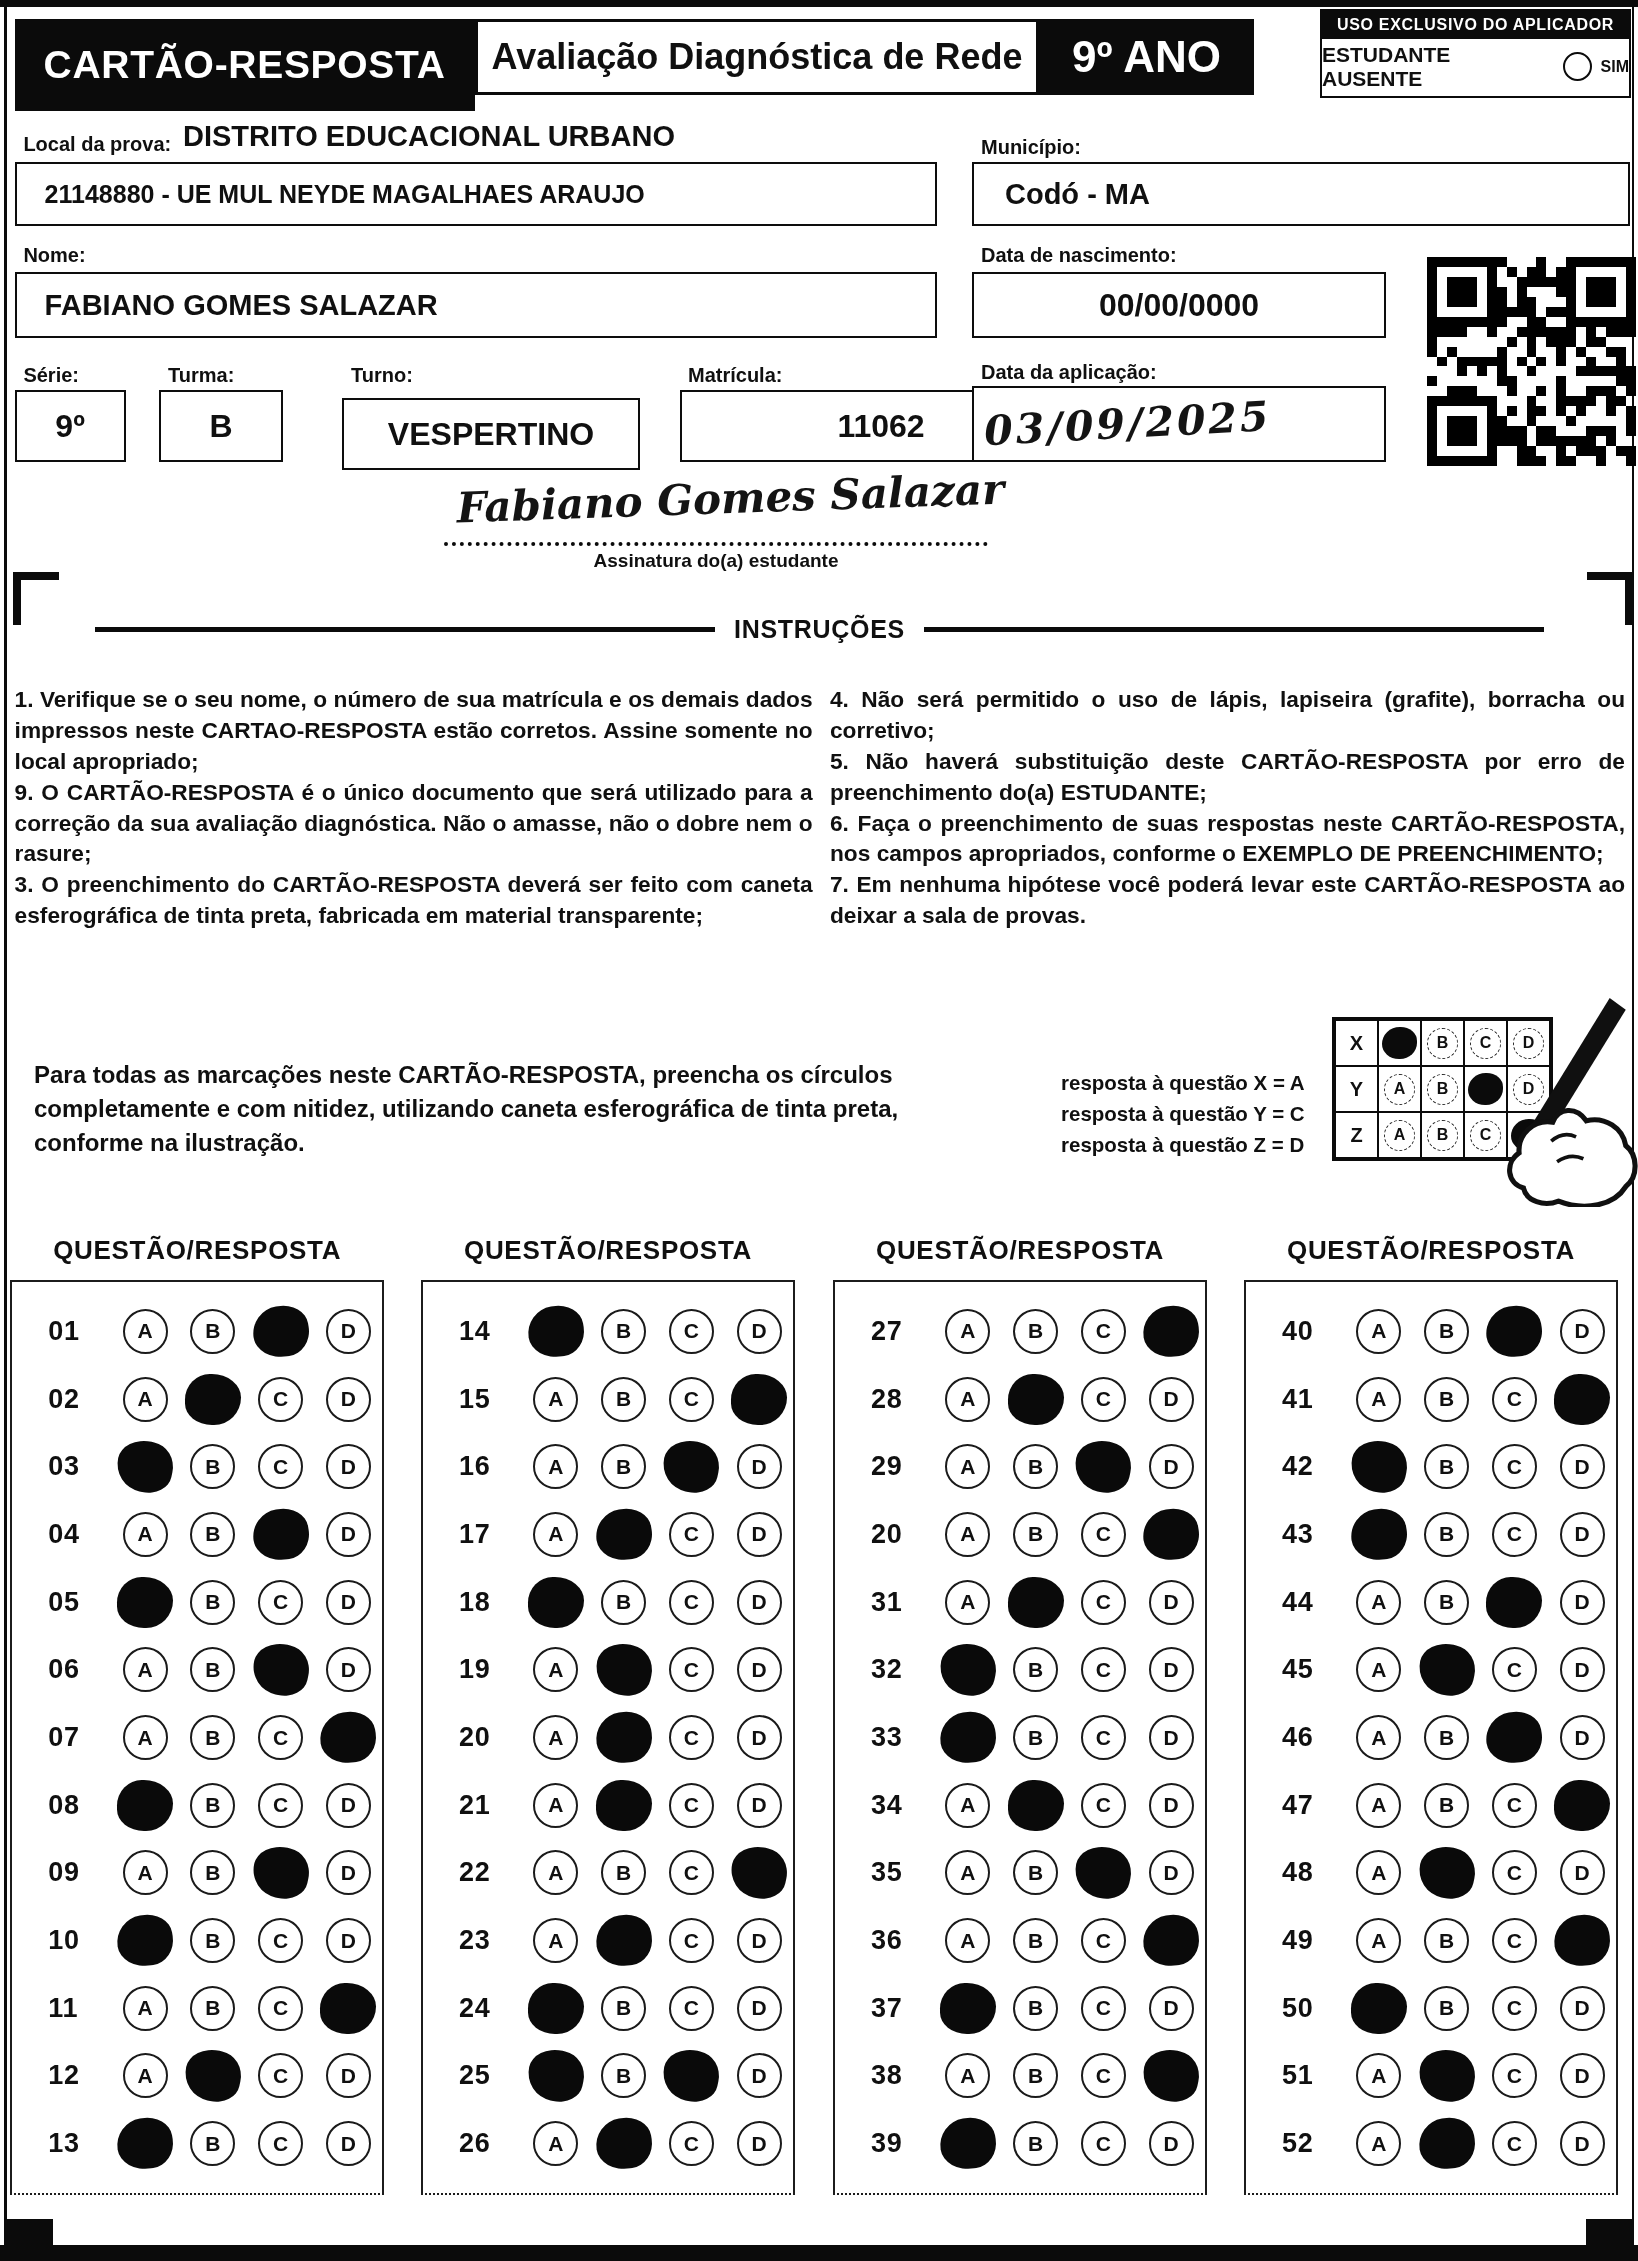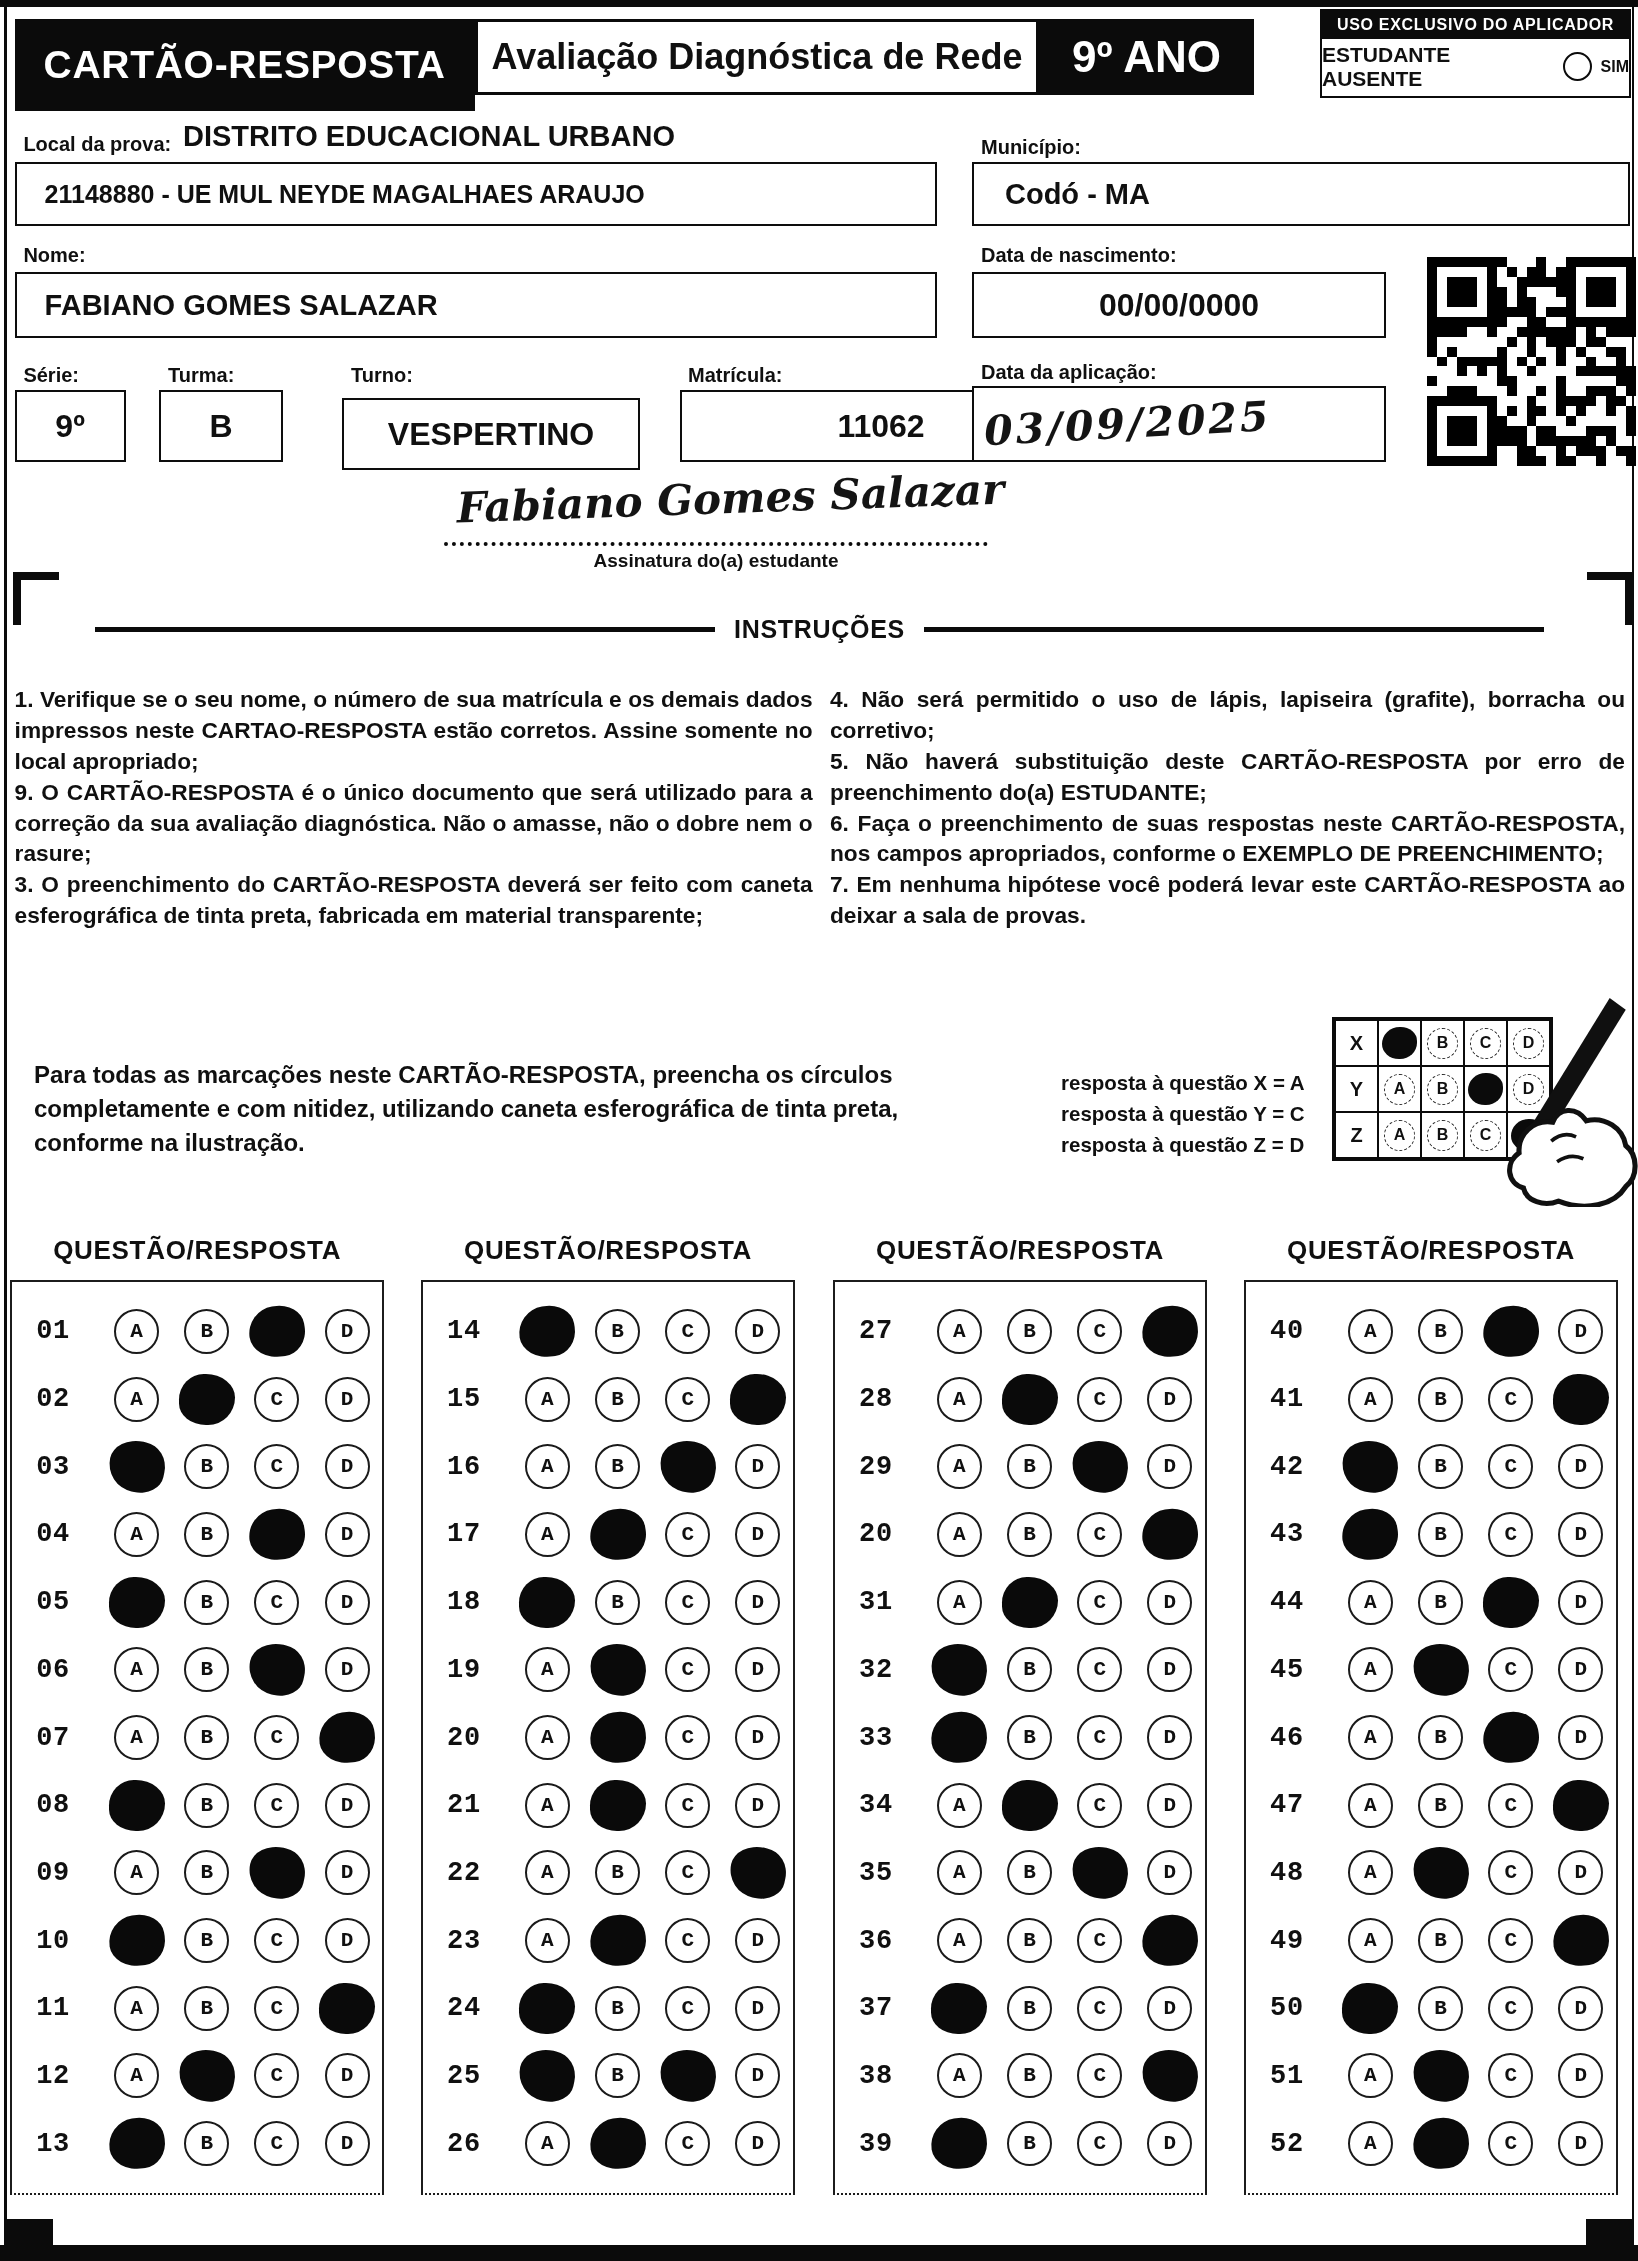--- a/index.html
+++ b/index.html
@@ -32,21 +32,21 @@
   .ex-row:last-child{border-bottom:none;}
   .ex-cell{width:41px;height:44px;border-right:2.2px solid #0b0b0b;display:flex;align-items:center;justify-content:center;background:#fff;}
   .ex-cell:last-child{border-right:none;}
   .ex-label{font-weight:bold;font-size:20px;}
   .ex-bubble{width:31px;height:31px;border:1.5px dashed #2a2a2a;border-radius:50%;display:flex;align-items:center;justify-content:center;font-weight:bold;font-size:16px;box-sizing:border-box;}
   .ex-bubble.filled{border:none;background:#0b0b0b;width:35px;height:32px;border-radius:52% 48% 50% 50%/55% 45% 52% 48%;}
 
   
   .col-header{font-weight:bold;font-size:26px;text-align:center;letter-spacing:0.7px;}
   .answer-box{position:absolute;top:1280px;width:374px;height:915px;border:2.2px solid #1c1c1c;border-bottom-style:dotted;box-sizing:border-box;display:flex;flex-direction:column;justify-content:space-evenly;padding:7.3px 0;background:#fff;}
-  .q-row{display:flex;align-items:center;padding-left:24px;font-family:Liberation Mono, monospace;}
+  .q-row{display:flex;align-items:center;padding-left:36px;}
   .q-num{width:67px;font-weight:bold;font-size:27px;letter-spacing:0.7px;}
   .slot{width:72px;display:flex;justify-content:center;align-items:center;}
   .bubble{width:45px;height:45px;border:2.2px solid #1a1a1a;border-radius:50%;display:flex;align-items:center;justify-content:center;font-weight:bold;font-size:21px;background:#fff;box-sizing:border-box;}
   .bubble.filled{width:56px;height:51px;border:none;background:#0a0a0a;border-radius:46% 54% 50% 50%/52% 48% 56% 44%;}
   .q-row:nth-child(3n) .bubble.filled{transform:rotate(12deg);border-radius:55% 45% 48% 52%/47% 53% 42% 58%;}
   .q-row:nth-child(3n+1) .bubble.filled{transform:rotate(-9deg);border-radius:50% 50% 44% 56%/56% 44% 52% 48%;}
 
   .absent-circle{width:29px;height:29px;border:2.9px solid #0b0b0b;border-radius:50%;box-sizing:border-box;}
   .corner{position:absolute;width:38px;height:45px;}
   .corner.tl{border-left:8px solid #0b0b0b;border-top:8px solid #0b0b0b;}

